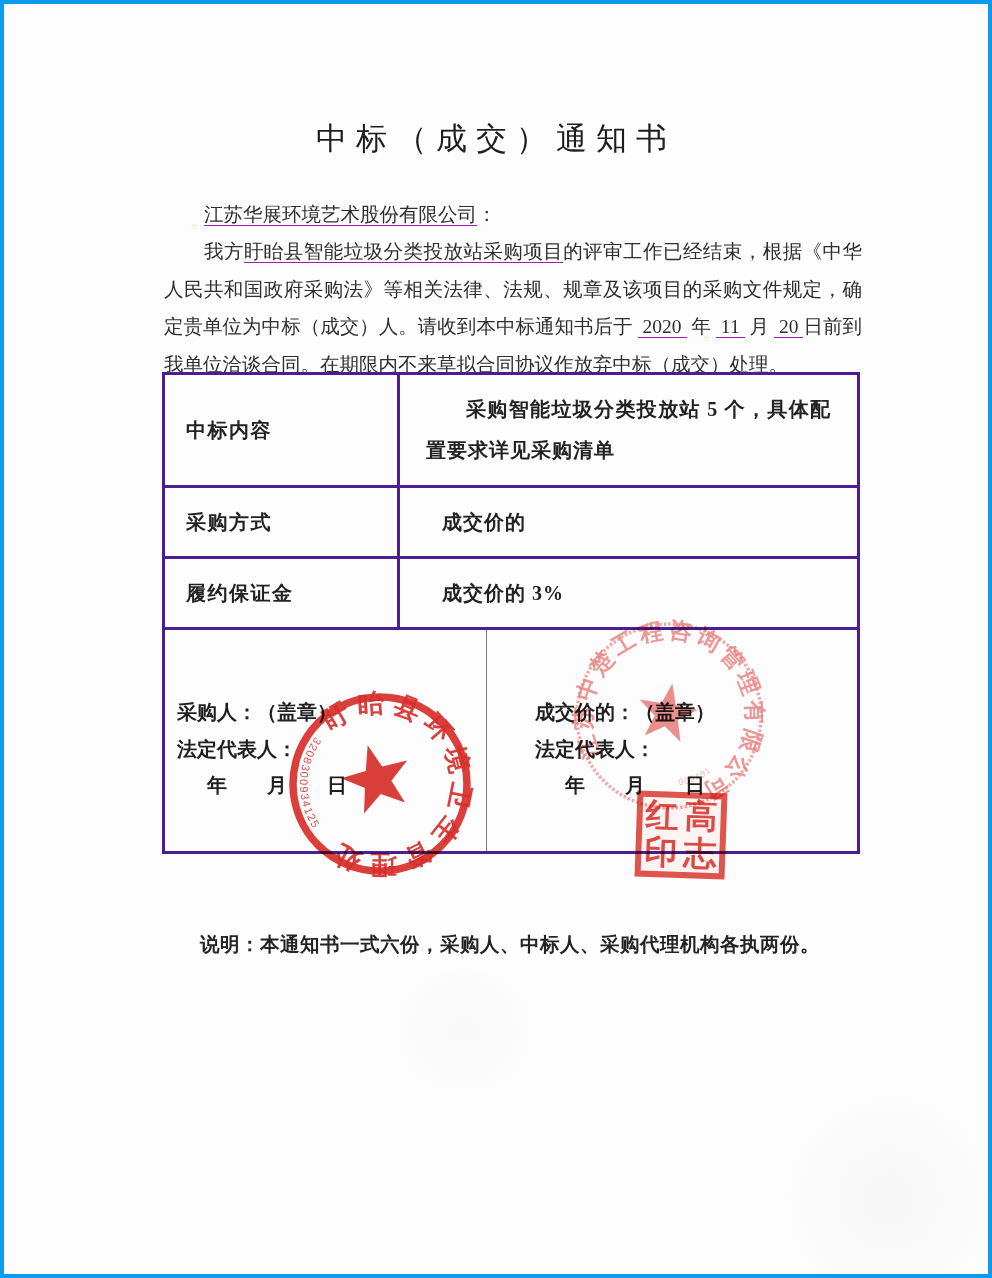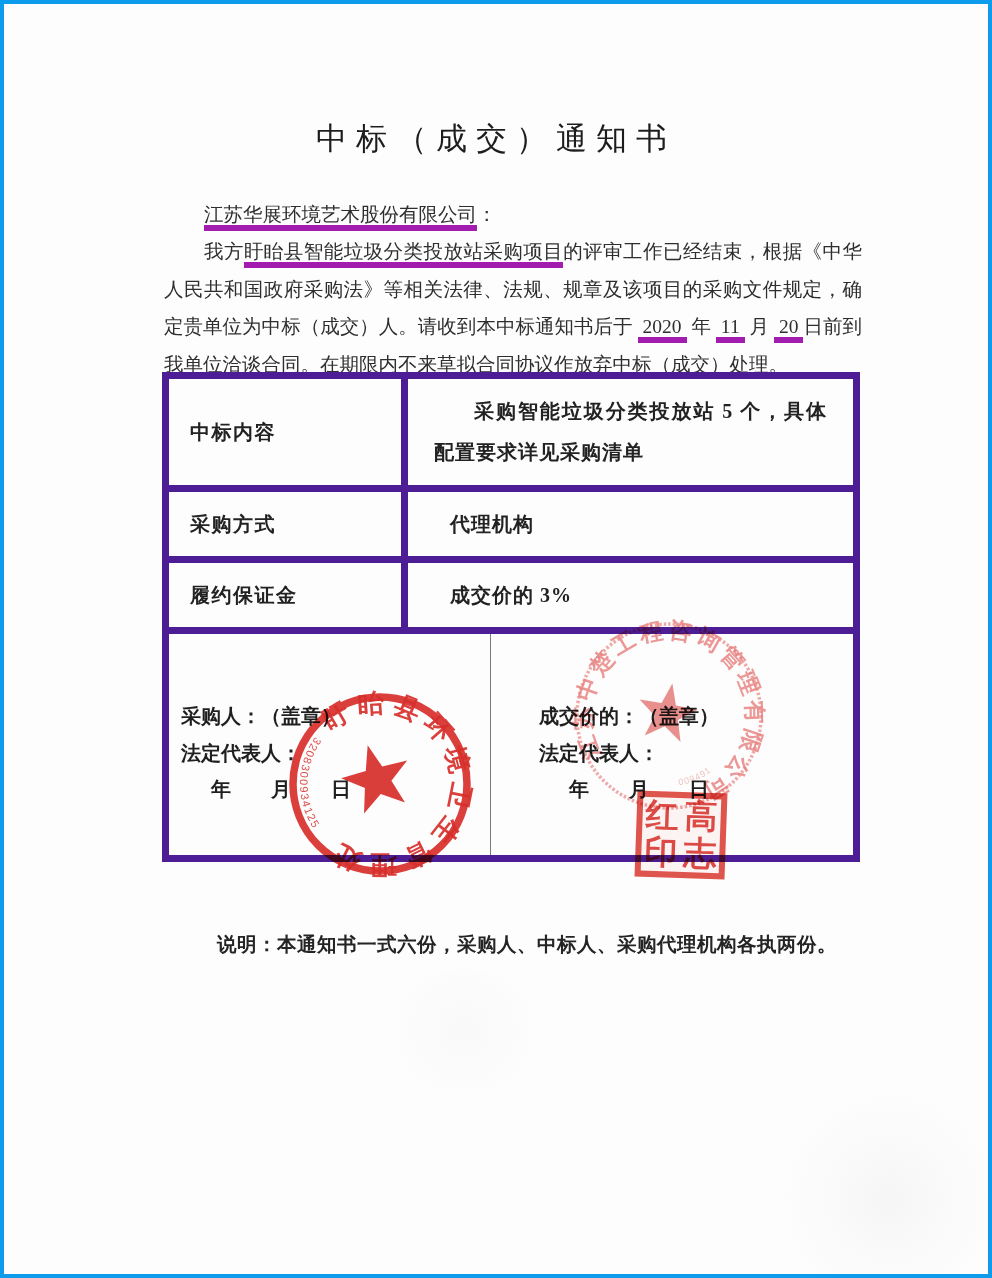--- a/index.html
+++ b/index.html
@@ -24,46 +24,46 @@
     position:absolute;left:0;top:114px;width:100%;
     text-align:center;font-size:31px;font-weight:400;
     letter-spacing:9px;color:#1d1d1d;
   }
   .textblock{
     position:absolute;left:160px;top:192px;width:698px;
     font-size:19.5px;line-height:37.4px;color:#2e2e2e;
   }
   .addressee{padding-left:40px;}
   .para{margin:0;text-align:justify;text-indent:40px;}
-  .u{border-bottom:6px solid #a21caf;}
+  .u{border-bottom:1px solid #a21caf;}
   .num{padding:0 5px;font-family:Liberation Serif, serif;}
 
   table.award{
     position:absolute;left:158px;top:368px;width:698px;
     border-collapse:collapse;table-layout:fixed;
     font-size:20px;color:#222;
   }
-  table.award td{border:7px solid #4c1d95;vertical-align:middle;}
+  table.award td{border:3px solid #4c1d95;vertical-align:middle;}
   td.lbl{width:210px;padding-left:21px;font-weight:600;letter-spacing:1.5px;}
   td.val{padding-left:42px;font-weight:600;letter-spacing:1px;}
   tr.r1{height:113px;} tr.r2{height:68px;} tr.r3{height:71px;} tr.r4{height:71px;}
   td.val.multiline{padding:0 26px;text-indent:2em;line-height:41px;text-align:justify;}
   tr.sig{height:221px;}
   td.sigwrap{padding:0;}
   .sigflex{display:flex;width:100%;height:221px;}
   .sigcell{box-sizing:border-box;padding:64px 0 0 12px;
     font-size:20px;font-weight:600;line-height:37px;color:#1f1f1f;}
   .sigcell.left{width:322px;border-right:1px solid #7a7a7a;}
   .sigcell.right{flex:1;padding-left:48px;}
   .sealhint{margin-left:0;}
   .dateline span{display:inline-block;margin-right:40px;}
   .dateline{padding-left:30px;font-family:Liberation Mono, monospace;}
 
   .note{
-    position:absolute;left:177px;top:927px;width:710px;
+    position:absolute;left:160px;top:927px;width:710px;
     font-size:19.5px;font-weight:600;text-indent:36px;color:#242424;
     letter-spacing:0.5px;
   }
 
   
   .stamp{position:absolute;mix-blend-mode:multiply;pointer-events:none;}
   #purchaser-stamp{left:266px;top:670px;}
   #agency-stamp{left:545px;top:592px;}
   .seal-square{
     position:absolute;left:632px;top:788px;width:90px;height:86px;
@@ -93,21 +93,21 @@
 </div>
 
 <table class="award">
   <tbody>
       <tr class="r1">
     <td class="lbl">中标内容</td>
     <td class="val multiline">采购智能垃圾分类投放站 5 个，具体配置要求详见采购清单</td>
   </tr>
   <tr class="r3">
     <td class="lbl">采购方式</td>
-    <td class="val">代理机构</td>
+    <td class="val">成交价的</td>
   </tr>
   <tr class="r4">
     <td class="lbl">履约保证金</td>
     <td class="val">成交价的 3%</td>
   </tr>
   <tr class="sig">
     <td class="sigwrap" colspan="2">
       <div class="sigflex">
         <div class="sigcell left">
           <div><span>采购人：</span><span class="sealhint">（盖章）</span></div>

